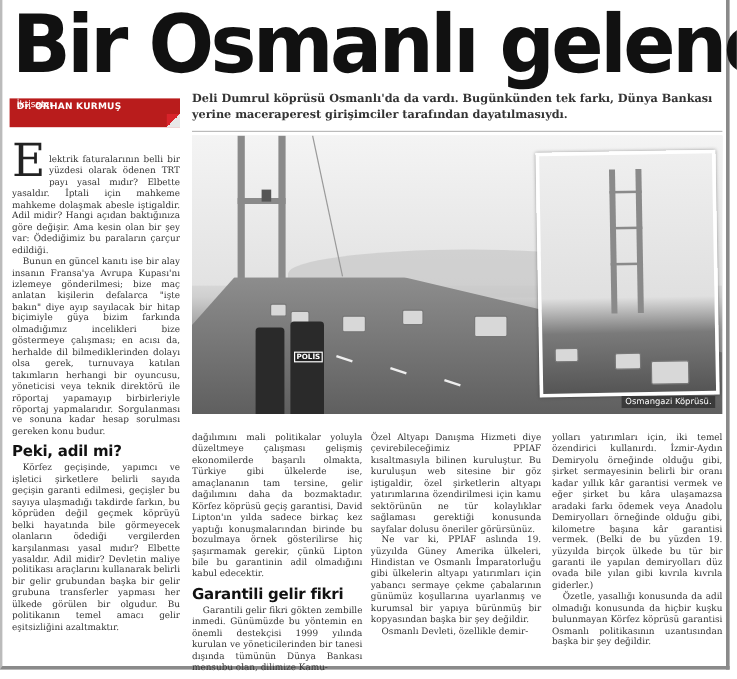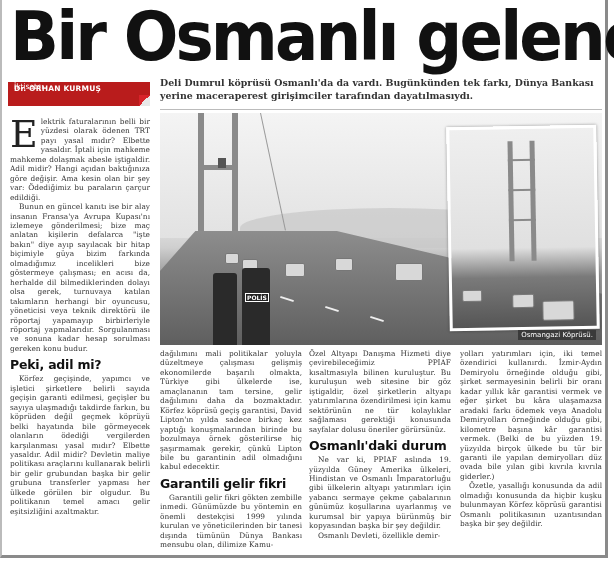--- a/index.html
+++ b/index.html
@@ -5,21 +5,21 @@
   html, body { margin:0; padding:0; background:#fff; }
   body { width:614px; height:566px; overflow:hidden; position:relative; font-family:"DejaVu Serif", serif; color:#222; }
   .frame { position:absolute; left:0; top:0; width:608px; height:558px; border-right:3px solid #8a8a8a; border-bottom:3px solid #8a8a8a; border-left:2px solid #bbb; box-sizing:border-box; }
   .headline { position:absolute; left:10px; top:-4px; font-family:"DejaVu Sans", sans-serif; font-weight:900; font-size:67px; letter-spacing:-3px; color:#111; line-height:82px; white-space:nowrap; transform:scaleX(0.96); transform-origin:left top; }
   .author-box { position:absolute; left:8px; top:82px; width:142px; height:24px; background:#b91c1c; color:#fff; font-family:"DejaVu Sans", sans-serif; }
   .author-name { position:absolute; left:6px; top:2px; font-size:7.5px; font-weight:bold; letter-spacing:0.2px; }
   .author-title { position:absolute; left:6px; top:0; font-size:7.5px;text-align:center; }
   .corner-fold2 { position:absolute; right:0; bottom:0; width:11px; height:11px; background:linear-gradient(135deg,#d8232a 50%, #e8e8e8 50%); }
   .col { position:absolute; font-size:7.4px; line-height:9.45px; text-align:justify; hyphens:manual; color:#333; }
   .col p { margin:0; text-indent:9px; }
-  .col p.noindent { text-indent:0; }
+  .col p.noindent { text-indent:0;margin-top:11px; }
   .col1 { left:10px; top:117px; width:140px; }
   .dropcap { float:left; font-size:38px; line-height:32px; margin:1px 3px 0 0; font-family:"DejaVu Serif", serif; color:#222; }
   .subhead { font-family:"DejaVu Sans", sans-serif; font-weight:900; font-size:12.5px; line-height:16px; color:#111; margin:4px 0 1px 0; letter-spacing:-0.2px; }
   .lede { position:absolute; left:160px; top:76px; width:440px; font-family:"DejaVu Serif", serif; font-weight:bold; font-size:9.4px; line-height:13px; color:#333; }
   .lede-rule { position:absolute; left:160px; top:109px; width:442px; height:1px; background:#bbb; }
   .photo { position:absolute; left:160px; top:113px; width:442px; height:232px; background:linear-gradient(180deg,#e6e6e6 0%,#f0f0f0 40%,#cfcfcf 58%,#9a9a9a 70%,#7a7a7a 100%); overflow:hidden; }
   .sky { position:absolute; left:0; top:0; width:100%; height:125px; background:linear-gradient(180deg,#f4f4f4,#e2e2e2); }
   .hills { position:absolute; left:80px; top:95px; width:300px; height:40px; background:#c8c8c8; border-radius:50% 50% 0 0; opacity:0.7; }
   .road { position:absolute; left:0; top:118px; width:100%; height:114px; background:linear-gradient(180deg,#8d8d8d,#5f5f5f); clip-path:polygon(0 100%, 0 35%, 8% 0, 40% 0, 100% 55%, 100% 100%); }
   .tower { position:absolute; background:#8a8a8a; }
@@ -92,21 +92,20 @@
 </div>
 
 <div class="col col2">
   <p class="noindent">dağılımını mali politikalar yoluyla düzeltmeye çalışması gelişmiş ekonomilerde başarılı olmakta, Türkiye gibi ülkelerde ise, amaçlananın tam tersine, gelir dağılımını daha da bozmaktadır. Körfez köprüsü geçiş garantisi, David Lipton'ın yılda sadece birkaç kez yaptığı konuşmalarından birinde bu bozulmaya örnek gösterilirse hiç şaşırmamak gerekir, çünkü Lipton bile bu garantinin adil olmadığını kabul edecektir.</p>
   <div class="subhead">Garantili gelir fikri</div>
   <p>Garantili gelir fikri gökten zembille inmedi. Günümüzde bu yöntemin en önemli destekçisi 1999 yılında kurulan ve yöneticilerinden bir tanesi dışında tümünün Dünya Bankası mensubu olan, dilimize Kamu-</p>
 </div>
 
 <div class="col col3">
   <p class="noindent">Özel Altyapı Danışma Hizmeti diye çevirebileceğimiz PPIAF kısaltmasıyla bilinen kuruluştur. Bu kuruluşun web sitesine bir göz iştigaldir, özel şirketlerin altyapı yatırımlarına özendirilmesi için kamu sektörünün ne tür kolaylıklar sağlaması gerektiği konusunda sayfalar dolusu öneriler görürsünüz.</p>
-  <div class="subhead">Osmanlı'daki durum</div>
   <p>Ne var ki, PPIAF aslında 19. yüzyılda Güney Amerika ülkeleri, Hindistan ve Osmanlı İmparatorluğu gibi ülkelerin altyapı yatırımları için yabancı sermaye çekme çabalarının günümüz koşullarına uyarlanmış ve kurumsal bir yapıya bürünmüş bir kopyasından başka bir şey değildir.</p>
   <p>Osmanlı Devleti, özellikle demir-</p>
 </div>
 
 <div class="col col4">
   <p class="noindent">yolları yatırımları için, iki temel özendirici kullanırdı. İzmir-Aydın Demiryolu örneğinde olduğu gibi, şirket sermayesinin belirli bir oranı kadar yıllık kâr garantisi vermek ve eğer şirket bu kâra ulaşamazsa aradaki farkı ödemek veya Anadolu Demiryolları örneğinde olduğu gibi, kilometre başına kâr garantisi vermek. (Belki de bu yüzden 19. yüzyılda birçok ülkede bu tür bir garanti ile yapılan demiryolları düz ovada bile yılan gibi kıvrıla kıvrıla giderler.)</p>
   <p>Özetle, yasallığı konusunda da adil olmadığı konusunda da hiçbir kuşku bulunmayan Körfez köprüsü garantisi Osmanlı politikasının uzantısından başka bir şey değildir.</p>
 </div>
 
 </body></html>

